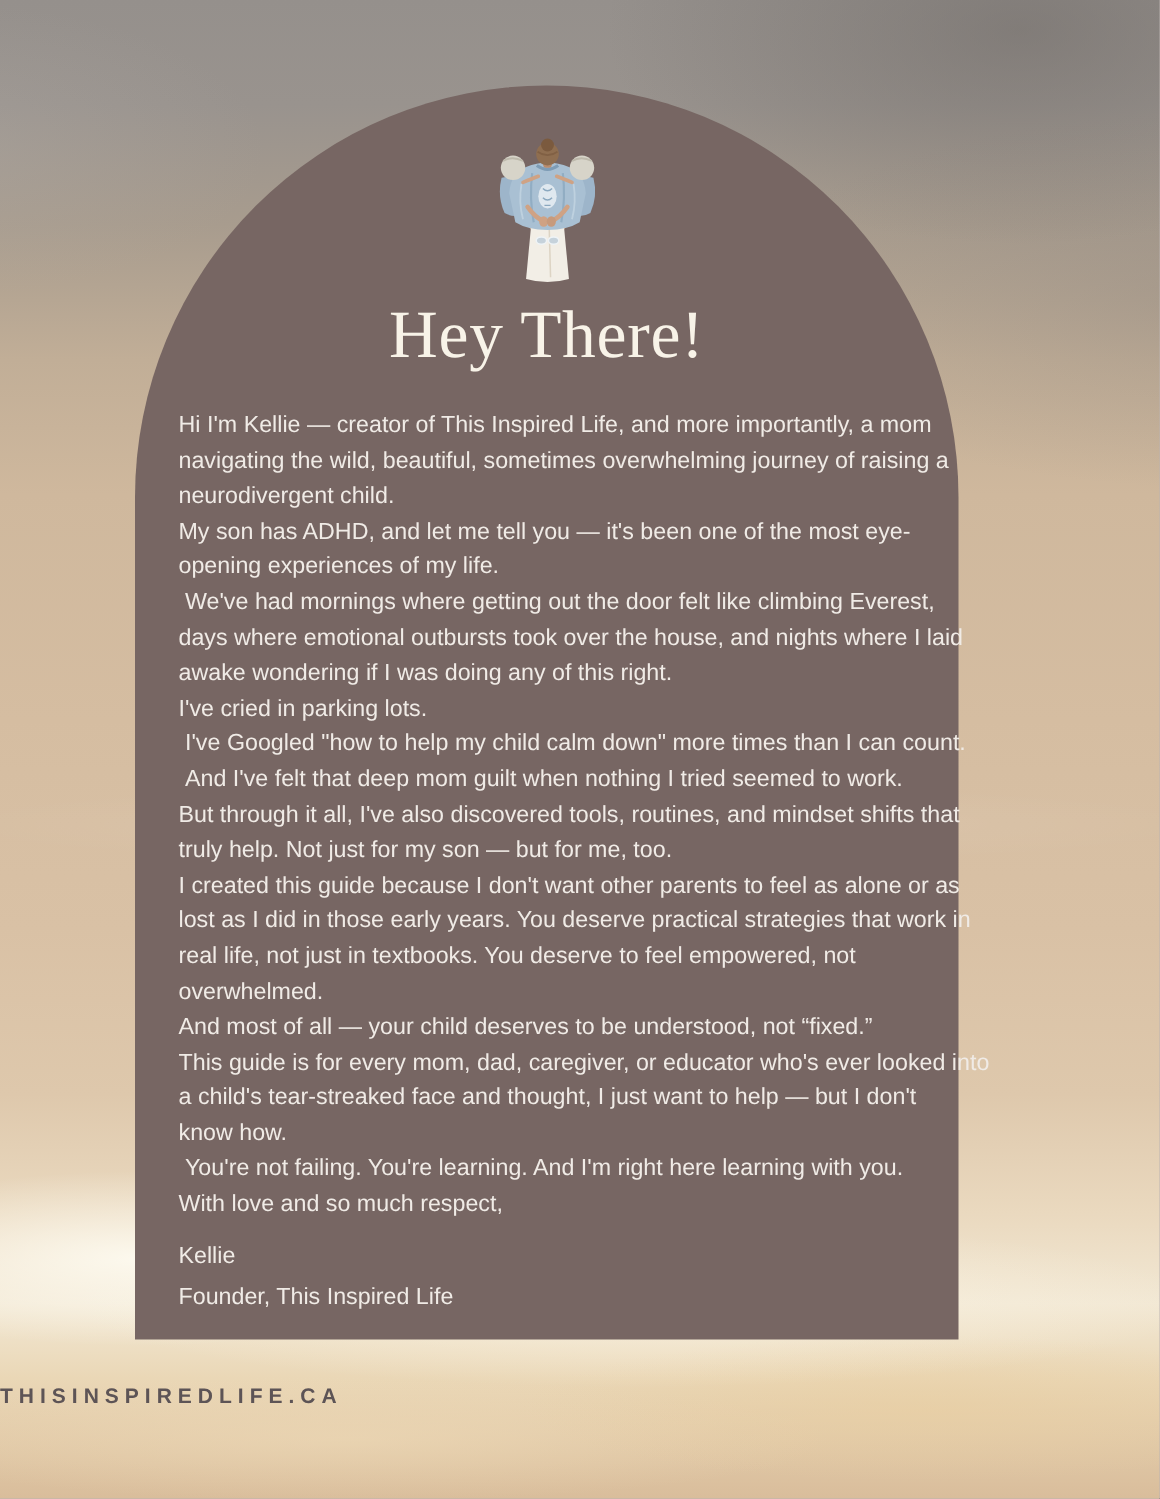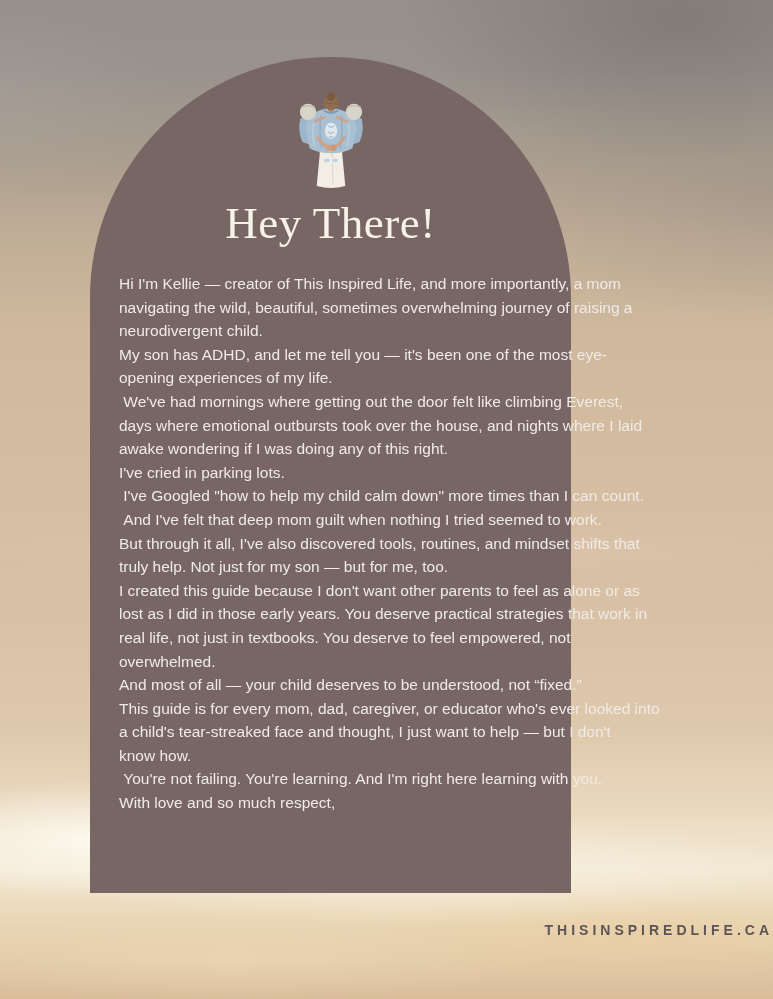--- a/index.html
+++ b/index.html
@@ -23,21 +23,21 @@
       radial-gradient(ellipse 80% 4% at 50% 55%, rgba(255,255,255,0.10), transparent 70%),
       linear-gradient(180deg,
         #95908c 0%, #99938e 7%, #a89c8e 15%, #c1ae97 24%, #cfb89d 33%,
         #d5bda1 48%, #d9c1a5 62%, #dec8ac 73%, #ead9bf 81%, #f2e8d4 87%,
         #ead7b6 92%, #d9bd9b 100%);
   }
   
   .arch {
     position: absolute;
     left: 90px; top: 57px;
-    width: 481px; height: 836px;
+    width: 549px; height: 836px;
     background: #776663;
     border-radius: 304px 304px 0 0;
   }
   .illustration {
     position: absolute;
     top: 35px; left: 50%;
     transform: translateX(-50%);
     width: 88px; height: 98px;
   }
   .heading {
@@ -65,21 +65,21 @@
   .signature {
     position: absolute;
     left: 29px; top: 767px;
     font-size: 15.5px;
     line-height: 27px;
     color: #f0ebe6;
   }
   .footer {
     position: absolute;
     top: 922px; left: 0; width: 100%;
-    text-align: right;
+    text-align: left;
     font-weight: 700;
     font-size: 14px;
     letter-spacing: 4px;
     color: #5d5456;
   }
 </style>
 </head>
 <body>
 
 <div class="sky"></div>
@@ -152,16 +152,20 @@
 lost as I did in those early years. You deserve practical strategies that work in
 real life, not just in textbooks. You deserve to feel empowered, not
 overwhelmed.
 And most of all — your child deserves to be understood, not “fixed.”
 This guide is for every mom, dad, caregiver, or educator who's ever looked into
 a child's tear-streaked face and thought, I just want to help — but I don't
 know how.
  You're not failing. You're learning. And I'm right here learning with you.
 With love and so much respect,</div>
 
+  <div class="signature">
+    <div>Kellie</div>
+    <div>Founder, This Inspired Life</div>
+  </div>
 
 </div>
 
 <div class="footer">THISINSPIREDLIFE.CA</div>
 
 </body></html>

